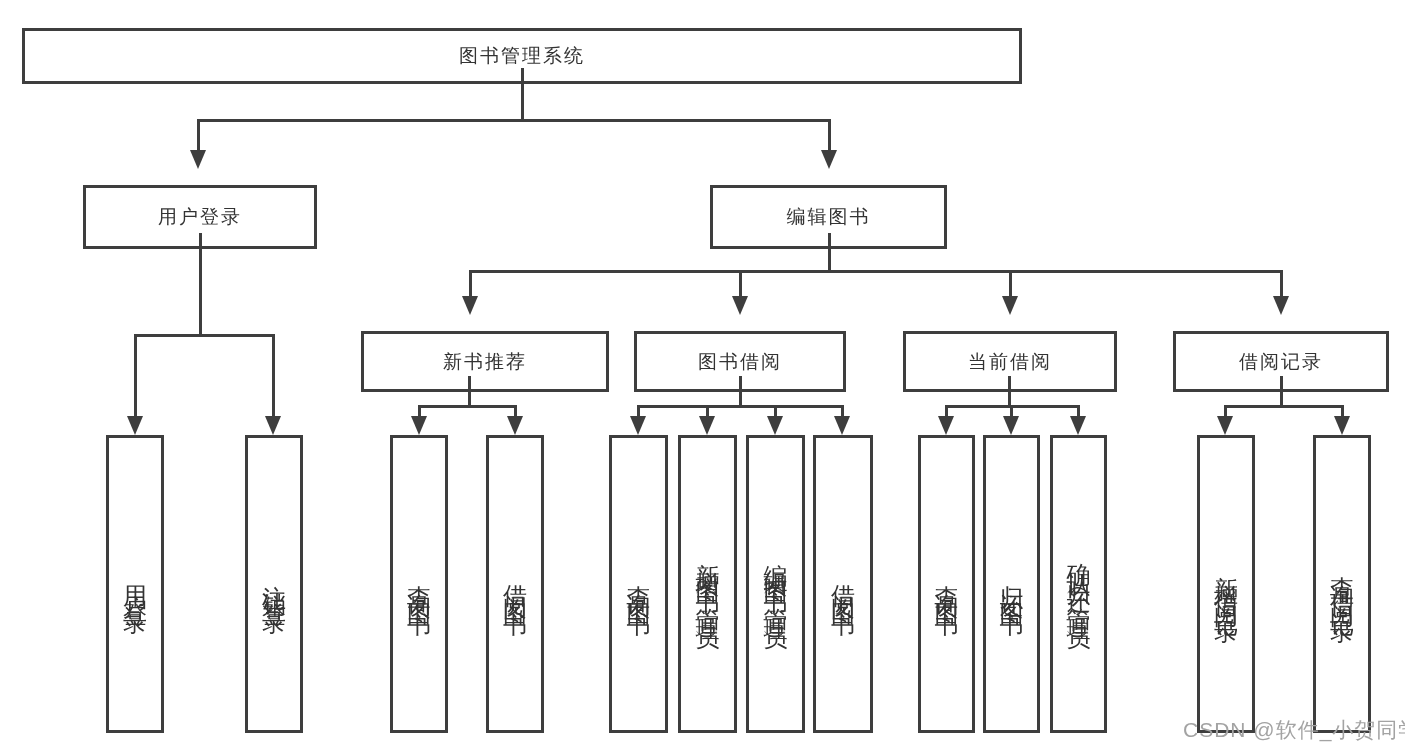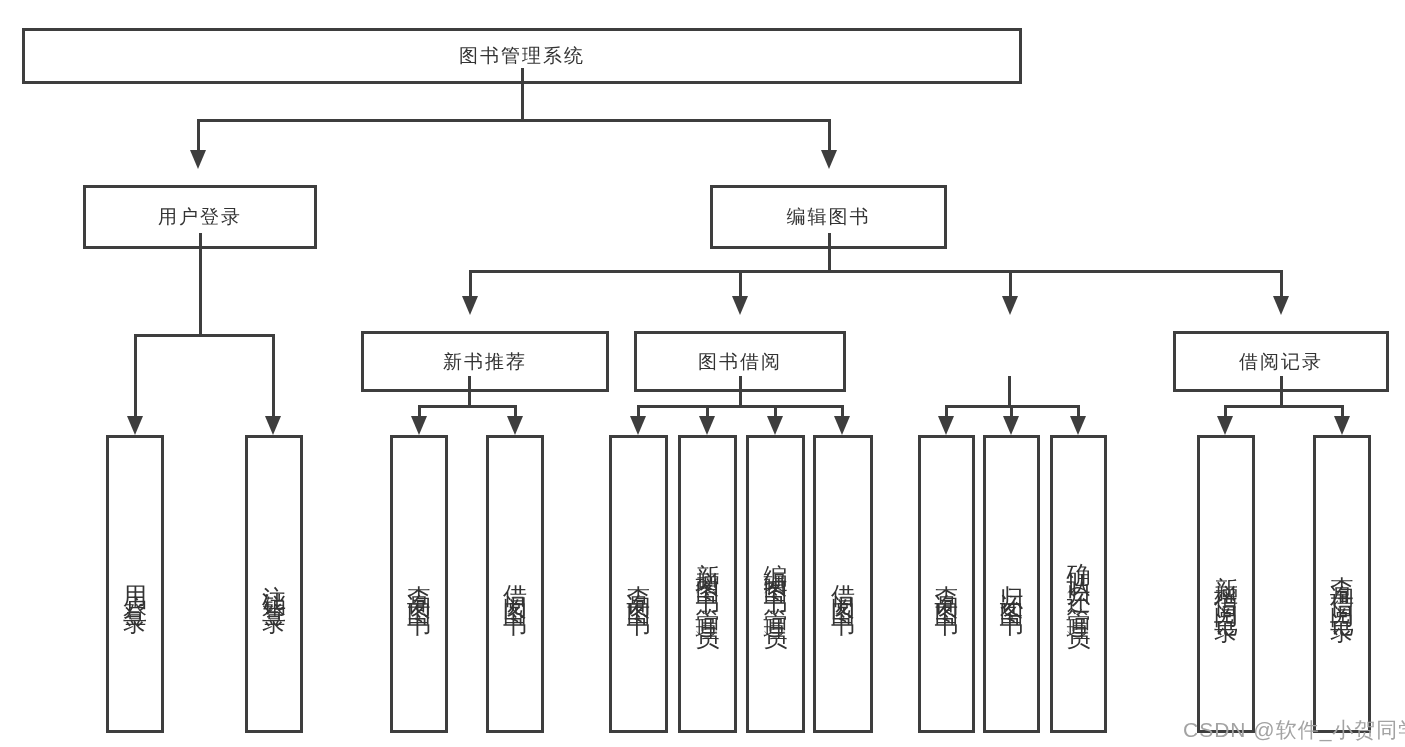--- a/index.html
+++ b/index.html
@@ -89,20 +89,23 @@
   <div class="arr" style="left:1002px;top:296px"></div>
   <div class="vl" style="left:1280px;top:270px;height:28px"></div>
   <div class="arr" style="left:1273px;top:296px"></div>
 
   <div class="box hbox" style="left:361px;top:315px;width:248px;height:61px">
     <span>新书推荐</span>
   </div>
   <div class="box hbox" style="left:634px;top:315px;width:212px;height:61px">
     <span>图书借阅</span>
   </div>
+  <div class="box hbox" style="left:903px;top:315px;width:214px;height:61px">
+    <span>当前借阅</span>
+  </div>
   <div class="box hbox" style="left:1173px;top:315px;width:216px;height:61px">
     <span>借阅记录</span>
   </div>
 
   <div class="vl" style="left:468px;top:376px;height:32px"></div>
   <div class="hl" style="left:418px;top:405px;width:99px"></div>
   <div class="vl" style="left:418px;top:405px;height:13px"></div>
   <div class="arr" style="left:411px;top:416px"></div>
   <div class="vl" style="left:514px;top:405px;height:13px"></div>
   <div class="arr" style="left:507px;top:416px"></div>

